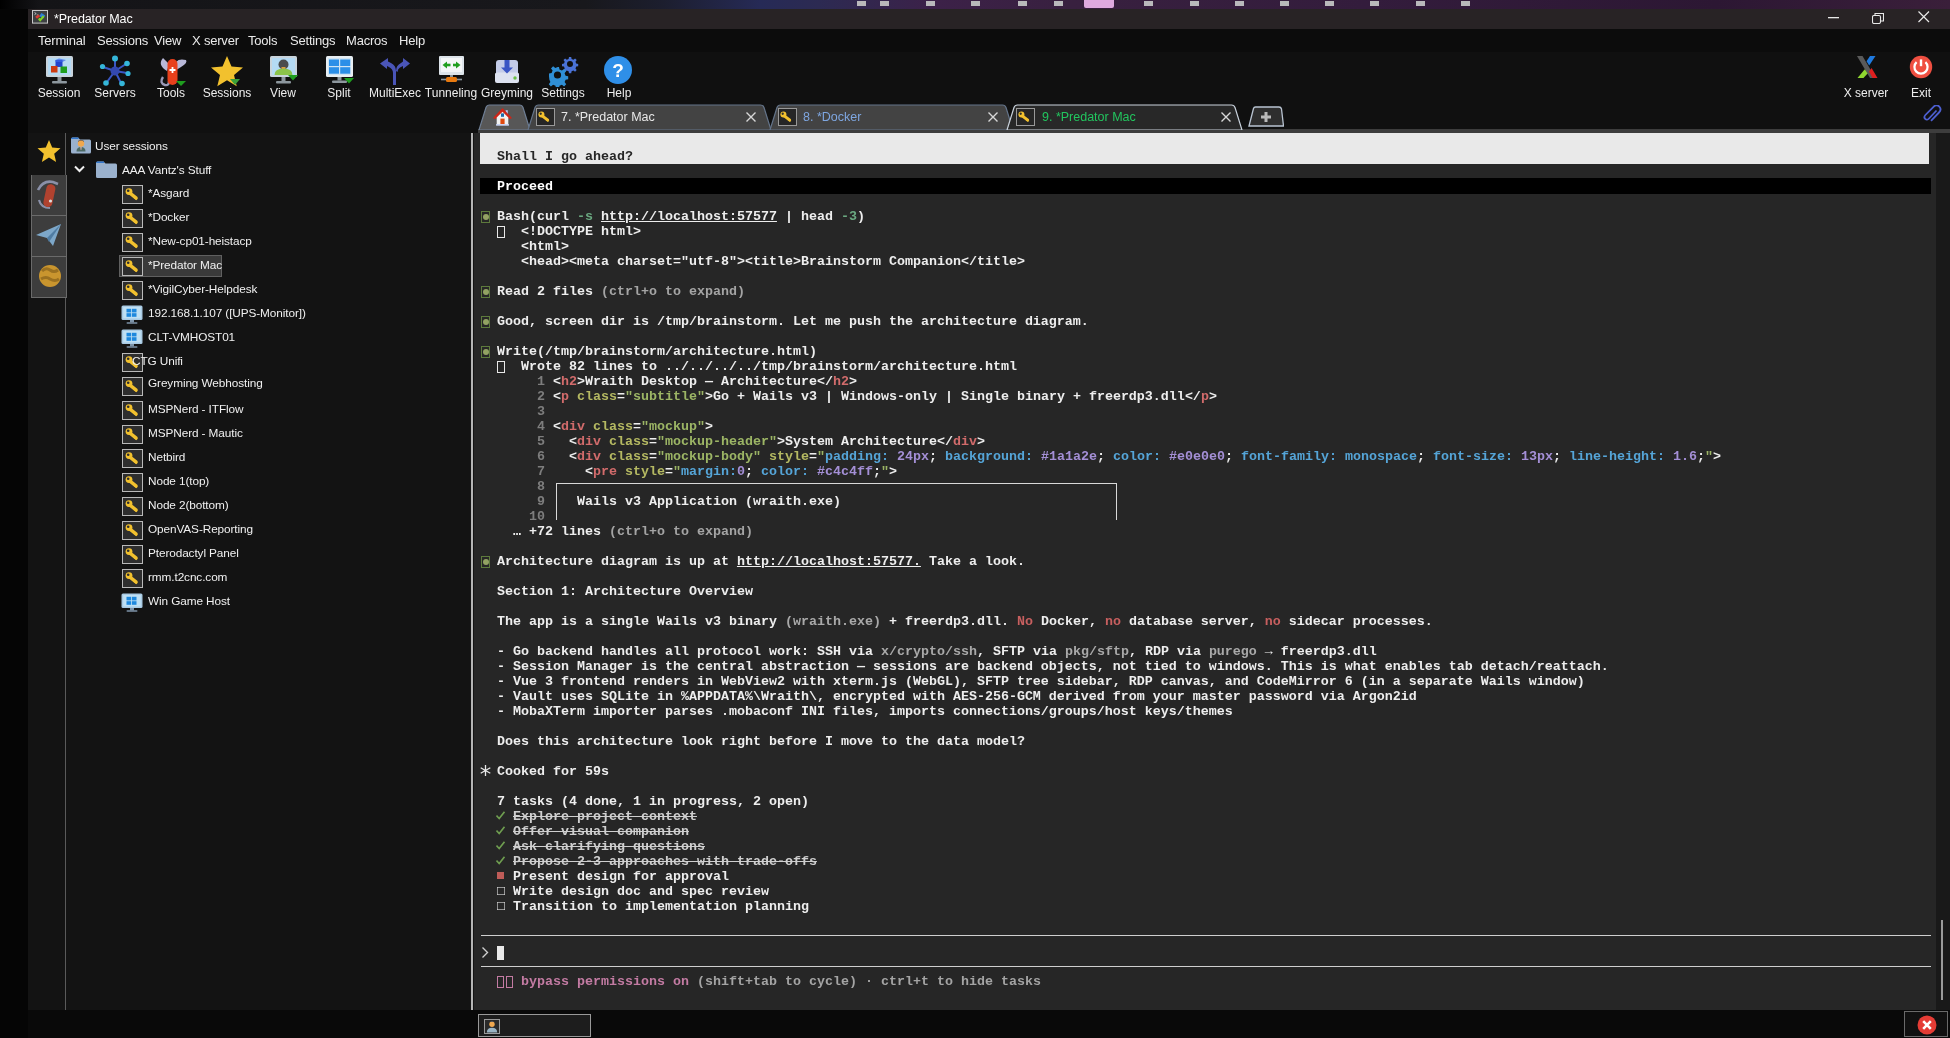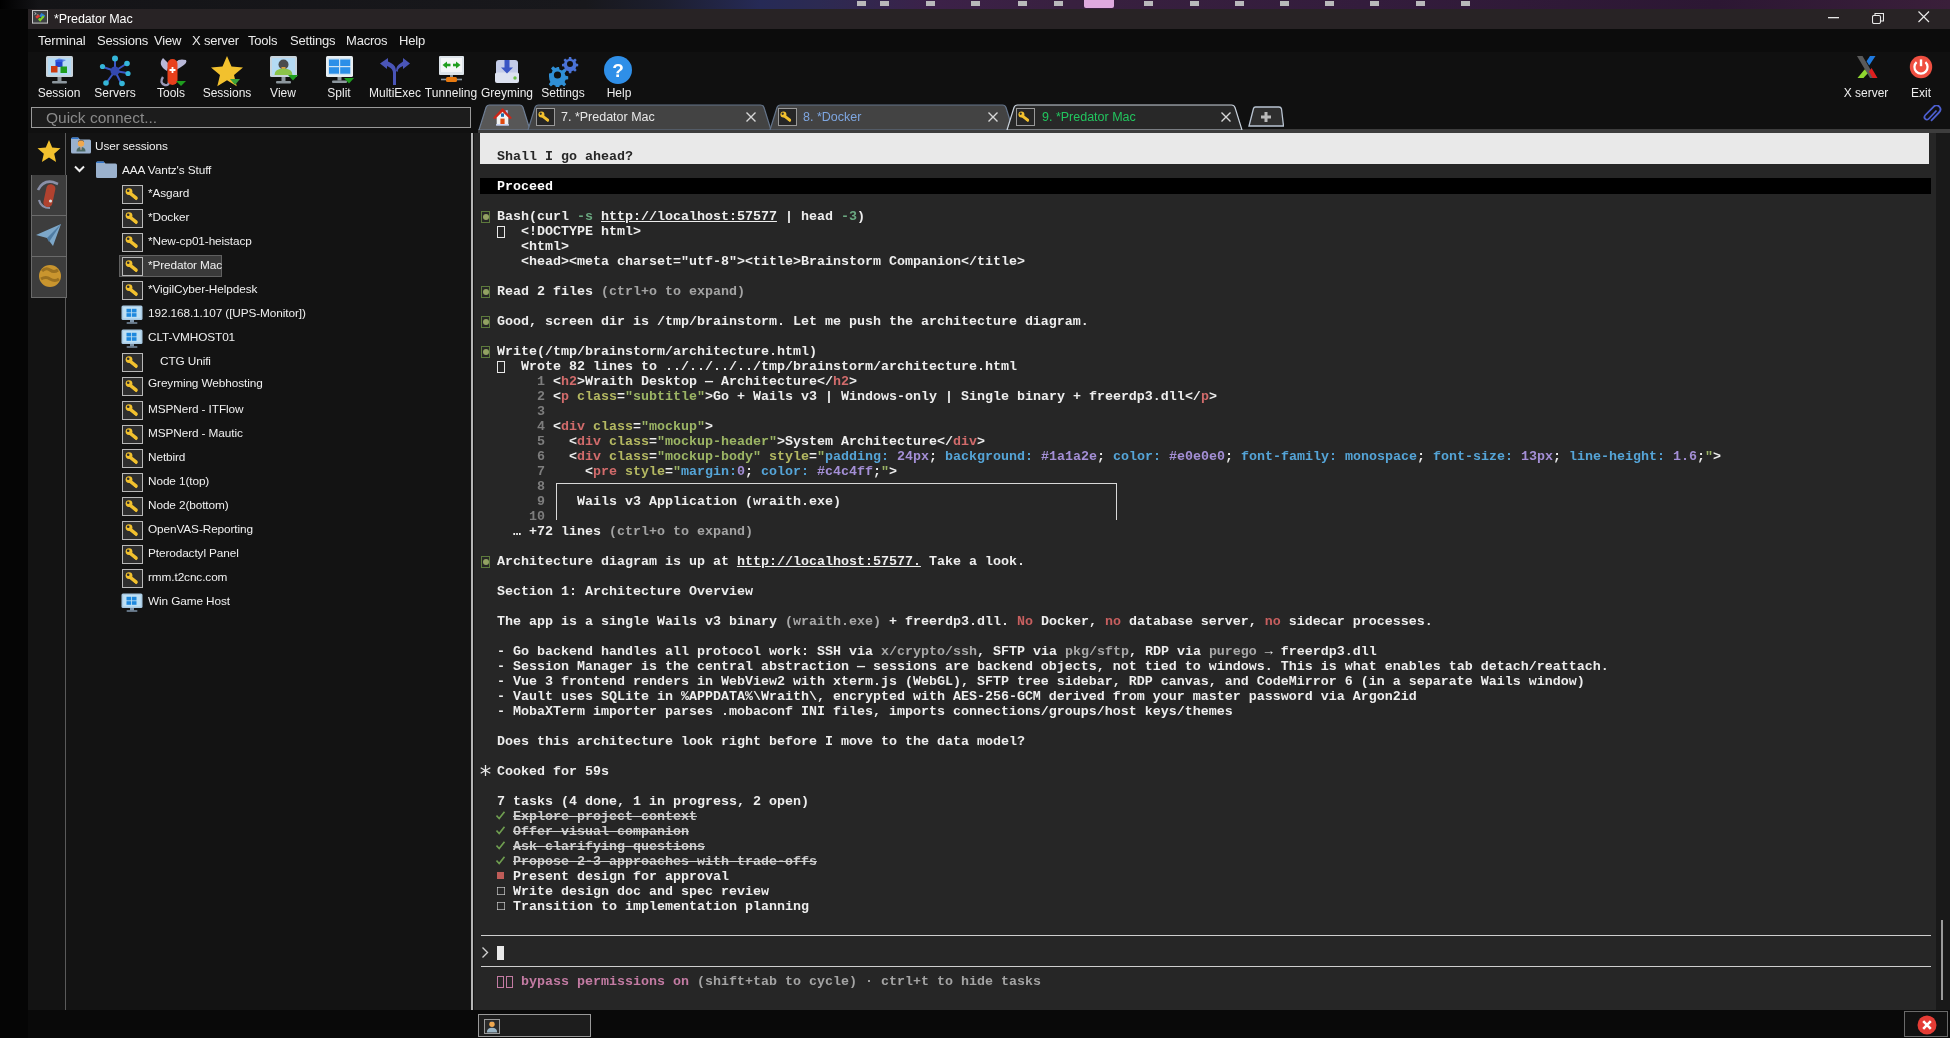--- a/index.html
+++ b/index.html
@@ -289,23 +289,20 @@
       </svg></div>
 <div class="tablbl" style="left:1042px;color:#22c55e">9. *Predator Mac</div>
 <svg class="abs" style="left:1220px;top:111px" width="12" height="12" viewBox="0 0 12 12">
       <path d="M1.5 1.5 L10.5 10.5 M10.5 1.5 L1.5 10.5" stroke="#d8d8d8" stroke-width="1.4"></path>
     </svg>
 <svg class="abs" style="left:1248px;top:106px" width="36" height="21" viewBox="0 0 36 21">
 <path d="M1 20 L5.5 2.5 Q5.9 1 7.5 1 L31 1 Q33 1 33.5 3 L35.5 20 Z" fill="#2e2e2e" stroke="#b9c4d2" stroke-width="1.3"></path>
 <path d="M18 6 L18 16 M13 11 L23 11" stroke="#b9b9b9" stroke-width="3"></path>
     </svg>
 
-<div id="qc">
-      <div id="qctxt">Quick connect...</div>
-    </div>
 <div id="sidebar">
       <div id="iconstrip"></div>
     </div>
 <svg class="abs" style="left:37px;top:140px" width="24" height="23" viewBox="0 0 24 23">
       <polygon points="12,0 15.2,7.6 23.5,8.3 17.2,13.8 19.1,21.9 12,17.6 4.9,21.9 6.8,13.8 0.5,8.3 8.8,7.6" fill="#f2c12e"></polygon>
     </svg>
 <div class="sbtn" style="top:175px"><svg width="32" height="36" viewBox="0 0 32 36" style="margin:2px 1px">
 <path d="M5 13 Q10 3 20 5 L25 7" fill="none" stroke="#8a90a8" stroke-width="2.6"></path>
 <path d="M6 23 Q8 31 17 31" fill="none" stroke="#8a90a8" stroke-width="2.2"></path>
 <rect x="12" y="7" width="9" height="23" rx="4.2" fill="#b0422f" transform="rotate(12 16 18)"></rect>
@@ -394,21 +391,21 @@
 <rect x="9" y="15" width="4" height="2.4" fill="#7d93a8"></rect>
         <rect x="5.5" y="17.2" width="11" height="1.6" rx="0.8" fill="#7d93a8"></rect>
 </svg></div>
 <div class="treelbl" style="left:148px;top:330px">CLT-VMHOST01</div>
 <div class="keybox" style="left:122px;top:353px"><svg width="17" height="15" viewBox="0 0 17 15">
 <circle cx="5" cy="4.6" r="3.4" fill="#f2c12e"></circle>
         <circle cx="4.2" cy="3.8" r="1.3" fill="#2f2f2f"></circle>
 <rect x="6.2" y="4.2" width="10" height="3.4" rx="1" fill="#f2c12e" transform="rotate(38 6.2 4.2)"></rect>
 <rect x="11.2" y="9.4" width="3.4" height="2.2" fill="#f2c12e" transform="rotate(38 11.2 9.4)"></rect>
 </svg></div>
-<div class="treelbl" style="left:160px;top:354px">CTG Unifi</div>
+<div class="treelbl" style="left:132px;top:354px">CTG Unifi</div>
 <div class="keybox" style="left:122px;top:377px"><svg width="17" height="15" viewBox="0 0 17 15">
 <circle cx="5" cy="4.6" r="3.4" fill="#f2c12e"></circle>
         <circle cx="4.2" cy="3.8" r="1.3" fill="#2f2f2f"></circle>
 <rect x="6.2" y="4.2" width="10" height="3.4" rx="1" fill="#f2c12e" transform="rotate(38 6.2 4.2)"></rect>
 <rect x="11.2" y="9.4" width="3.4" height="2.2" fill="#f2c12e" transform="rotate(38 11.2 9.4)"></rect>
 </svg></div>
 <div class="treelbl" style="left:148px;top:376px">Greyming Webhosting</div>
 <div class="keybox" style="left:122px;top:401px"><svg width="17" height="15" viewBox="0 0 17 15">
 <circle cx="5" cy="4.6" r="3.4" fill="#f2c12e"></circle>
         <circle cx="4.2" cy="3.8" r="1.3" fill="#2f2f2f"></circle>

